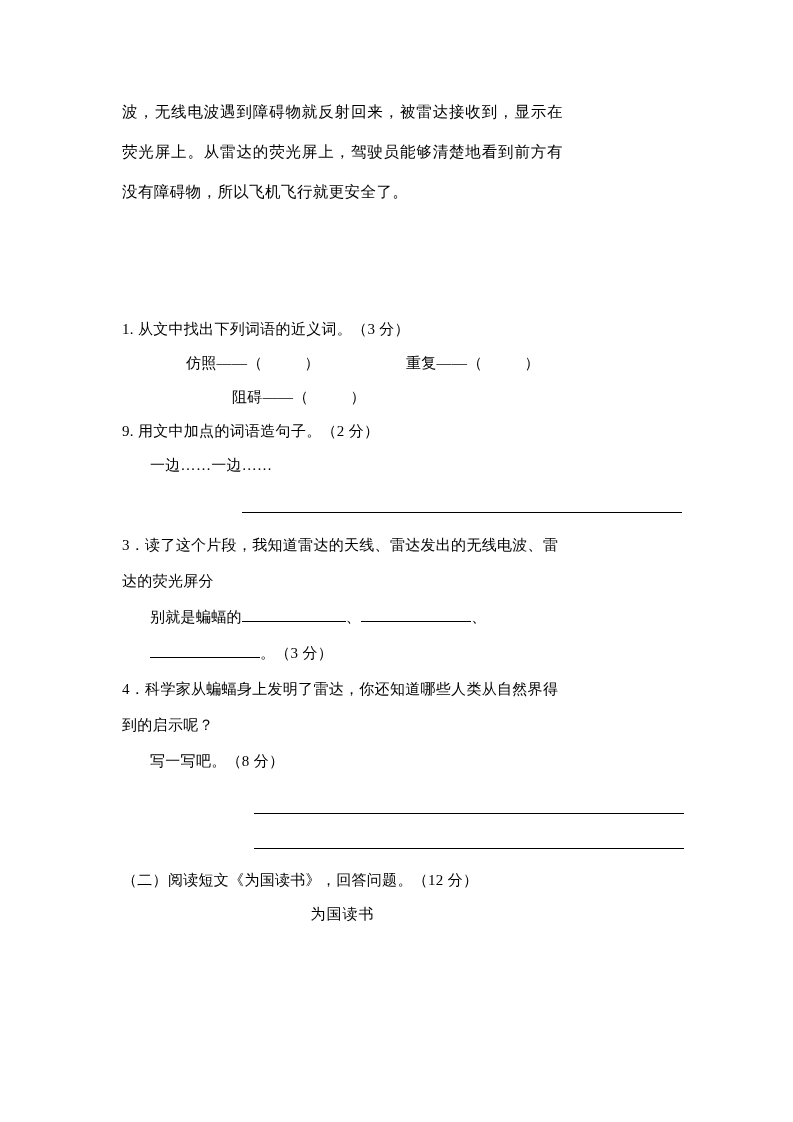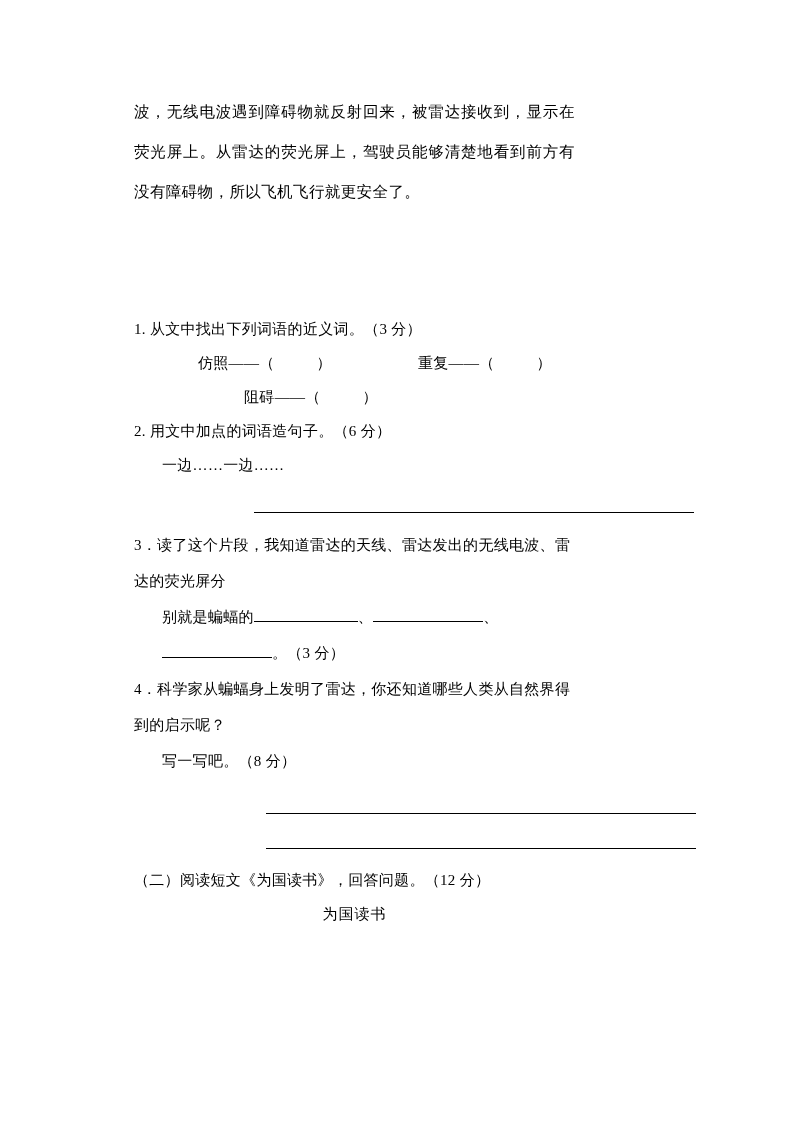--- a/index.html
+++ b/index.html
@@ -10,21 +10,21 @@
   body {
     width: 793px;
     height: 1122px;
     font-family: "Liberation Serif", "DejaVu Serif", serif;
     color: #000000;
     position: relative;
     overflow: hidden;
   }
   .page {
     position: absolute;
-    left: 16px; top: 0;
+    left: 4px; top: 0;
     width: 671px;
     height: 1122px;
     box-sizing: border-box;
     padding: 92px 112px 40px 118px;
   }
   .para {
     font-size: 15.5px;
     line-height: 40px;
     text-align: justify;
     text-justify: inter-ideograph;
@@ -127,21 +127,21 @@
     <span class="syn-gap-a"></span>
     <span class="syn-item">
       <span>重复</span><span>——</span><span>（</span><span style="display:inline-block;width:42px"></span><span>）</span>
     </span>
     <span class="syn-gap-b"></span>
     <span class="syn-item">
       <span>阻碍</span><span>——</span><span>（</span><span style="display:inline-block;width:42px"></span><span>）</span>
     </span>
   </div>
 
-  <div class="q-line">2. 用文中加点的词语造句子。（6 分）</div>
+  <div class="q-line">9. 用文中加点的词语造句子。（2 分）</div>
   <div class="q-line q-indent">一边……一边……</div>
 
   <div class="line-wrap">
     <div class="answer-line" style="width: 440px; margin-left: 120px;"></div>
   </div>
 
   <div class="gap-sm"></div>
 
   <div class="q3">
     <span>3．读了这个片段，我知道雷达的天线、雷达发出的无线电波、雷达的荧光屏分</span>

